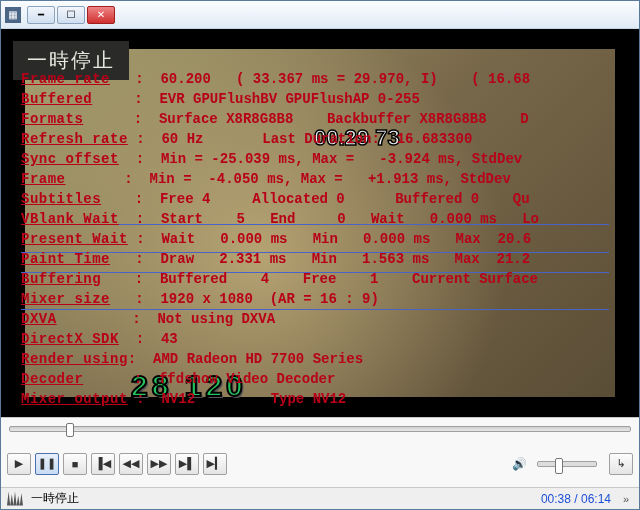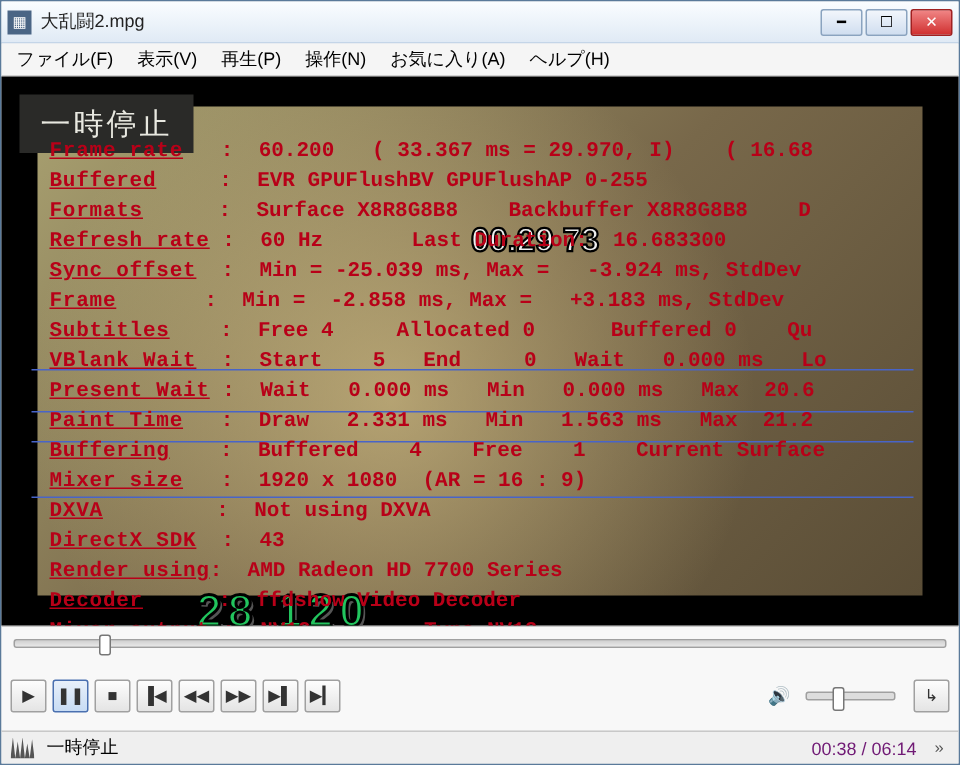--- a/index.html
+++ b/index.html
@@ -11,79 +11,70 @@
   .winbtns { display: flex; gap: 2px; }
   .winbtn { width: 28px; height: 18px; border: 1px solid #8aa3bf; border-radius: 2px; display: flex; align-items: center; justify-content: center; font-size: 10px; cursor: pointer; background: linear-gradient(#f2f6fb,#d0def0); }
   .winbtn.close { background: linear-gradient(#f08585,#d03030); color: #fff; border-color: #a02020; }
   .menubar { height: 22px; background: #f5f5f5; display: flex; align-items: center; padding: 0 4px; gap: 4px; border-bottom: 1px solid #d0d0d0; font-size: 12px; }
   .menu-item { padding: 2px 6px; cursor: pointer; }
   .video-area { flex: 1; background: #000; position: relative; overflow: hidden; }
   .video-bg { position: absolute; inset: 20px 24px 20px 24px; background: linear-gradient(135deg,#a8a070 0%,#78684a 50%,#5a4d36 100%); }
   .video-bg::before { content:""; position:absolute; inset:0; background: radial-gradient(circle at 40% 60%, rgba(220,200,140,0.6), transparent 60%); }
   .overlay-label { position: absolute; top: 12px; left: 12px; background: #2a2a28; color: #e8e8e0; padding: 6px 14px; font-size: 20px; font-weight: normal; letter-spacing: 2px; }
   .stats { position: absolute; top: 40px; left: 20px; right: 0; font-family: "Courier New", monospace; font-size: 14px; font-weight: bold; line-height: 20px; color: #b80018; white-space: pre; pointer-events: none; }
-  .stats .lbl { text-decoration: underline; letter-spacing: 0.5px; margin-left: 12px; }
+  .stats .lbl { text-decoration: underline; letter-spacing: 0.5px; }
   .gfx-num { position:absolute; top:340px; left:130px; font-family:"Arial Black",sans-serif; font-size:30px; font-weight:900; color:#22c55e; -webkit-text-stroke:2px #000; text-shadow:2px 2px 0 #555; letter-spacing:4px;}
   .timer-top { position:absolute; top:96px; left:274px; font-family:"Arial Black",sans-serif; font-size:22px; font-weight:900; color:#eee;margin-left:39px; -webkit-text-stroke:1.5px #000;}
   .hline { position:absolute; left:20px; right:30px; height:1px; background:#4864c8;}
   .controls { height: 70px; background: #f8f8f8; border-top: 1px solid #c8c8c8; display: flex; flex-direction: column; }
   .seekrow { height: 22px; display: flex; align-items: center; padding: 0 8px; }
   .seekbar { flex:1; height: 6px; background: linear-gradient(#d0d0d0,#e8e8e8); border: 1px solid #a0a0a0; border-radius: 2px; position: relative; }
   .seekpos { position:absolute; left:9%; top:-4px; width:8px; height:14px; background:#fff; border:1px solid #777; border-radius:2px;}
   .btnrow { flex:1; display: flex; align-items: center; padding: 0 6px; gap: 4px; }
   .pbtn { width: 24px; height: 22px; border: 1px solid #a0a0a0; border-radius:2px; background: linear-gradient(#fdfdfd,#e4e4e4); display:flex; align-items:center; justify-content:center; font-size:11px; cursor:pointer; color:#333;}
   .pbtn.active { border-color:#4a70b0; background: linear-gradient(#e8f0fa,#c8dcf4);}
   .spacer { flex:1; }
   .vol { width: 60px; height: 6px; background:#ddd; border:1px solid #a0a0a0; border-radius:2px; margin-left:6px; position:relative;}
   .vol::after{content:"";position:absolute;left:30%;top:-4px;width:6px;height:14px;background:#fff;border:1px solid #777;border-radius:2px;}
   .statusbar { height: 22px; background: #efefef; border-top: 1px solid #c8c8c8; display:flex; align-items:center; padding: 0 6px; font-size:12px; gap:8px;}
   .status-icon { width:16px; height:14px; background:#555; clip-path: polygon(0 100%,10% 0,20% 100%,30% 20%,40% 100%,50% 0,60% 100%,70% 30%,80% 100%,90% 10%,100% 100%); }
-  .status-time { margin-left:auto; color:#701a75;}
+  .status-time { margin-left:auto; color:#1d4ed8;}
   .st-arrow { width:14px;height:14px;display:inline-flex;align-items:center;justify-content:center;font-size:11px;color:#555;}
 </style>
 </head>
 <body>
 
 <div class="window">
 
   <div class="titlebar">
     <span class="title-icon">▦</span>
-    <span class="title">大乱闘2.mpg</span>
     <div class="winbtns">
       <div class="winbtn">━</div>
       <div class="winbtn">☐</div>
       <div class="winbtn close">✕</div>
     </div>
   </div>
 
-  <div class="menubar">
-    <span class="menu-item">ファイル(F)</span>
-    <span class="menu-item">表示(V)</span>
-    <span class="menu-item">再生(P)</span>
-    <span class="menu-item">操作(N)</span>
-    <span class="menu-item">お気に入り(A)</span>
-    <span class="menu-item">ヘルプ(H)</span>
-  </div>
 
   <div class="video-area">
     <div class="video-bg"></div>
     <div class="hline" style="top:195px"></div>
     <div class="hline" style="top:223px"></div>
     <div class="hline" style="top:243px"></div>
     <div class="hline" style="top:280px"></div>
     <div class="overlay-label">一時停止</div>
     <div class="timer-top">00.29 73</div>
     <div class="gfx-num">28  120</div>
 
     <div class="stats"><span class="lbl">Frame rate</span>   :  <span>60.200   ( 33.367 ms = 29.970, I)    ( 16.68</span>
 <span class="lbl">Buffered</span>     :  <span>EVR GPUFlushBV GPUFlushAP 0-255</span>
 <span class="lbl">Formats</span>      :  <span>Surface X8R8G8B8    Backbuffer X8R8G8B8    D</span>
 <span class="lbl">Refresh rate</span> :  <span>60 Hz       Last Duration:  16.683300</span>
 <span class="lbl">Sync offset</span>  :  <span>Min = -25.039 ms, Max =   -3.924 ms, StdDev</span>
-<span class="lbl">Frame</span>       :  <span>Min =  -2.858 ms, Max =   +3.183 ms, StdDev</span>
+<span class="lbl">Frame</span>       :  <span>Min =  -4.050 ms, Max =   +1.913 ms, StdDev</span>
 <span class="lbl">Subtitles</span>    :  <span>Free 4     Allocated 0      Buffered 0    Qu</span>
 <span class="lbl">VBlank Wait</span>  :  <span>Start    5   End     0   Wait   0.000 ms   Lo</span>
 <span class="lbl">Present Wait</span> :  <span>Wait   0.000 ms   Min   0.000 ms   Max  20.6</span>
 <span class="lbl">Paint Time</span>   :  <span>Draw   2.331 ms   Min   1.563 ms   Max  21.2</span>
 <span class="lbl">Buffering</span>    :  <span>Buffered    4    Free    1    Current Surface</span>
 <span class="lbl">Mixer size</span>   :  <span>1920 x 1080  (AR = 16 : 9)</span>
 <span class="lbl">DXVA</span>         :  <span>Not using DXVA</span>
 <span class="lbl">DirectX SDK</span>  :  <span>43</span>
 <span class="lbl">Render using</span>:  <span>AMD Radeon HD 7700 Series</span>
 <span class="lbl">Decoder</span>      :  <span>ffdshow Video Decoder</span>

